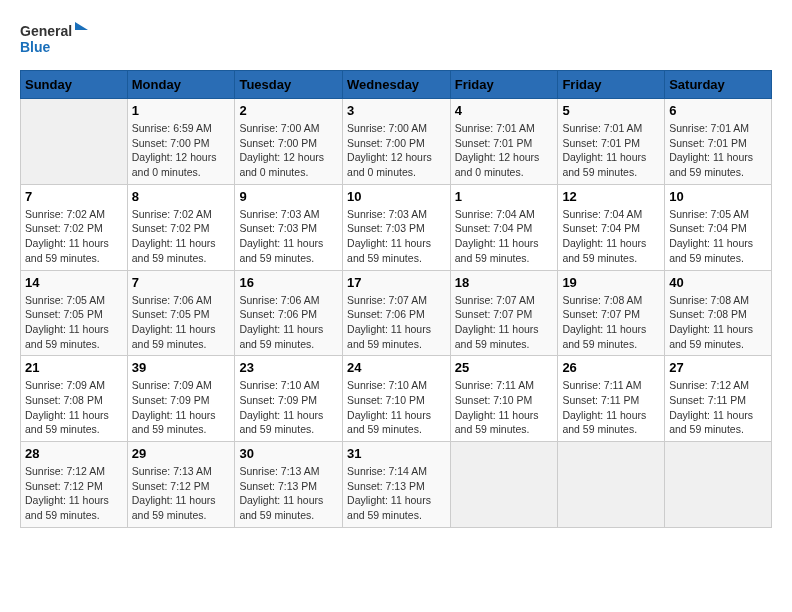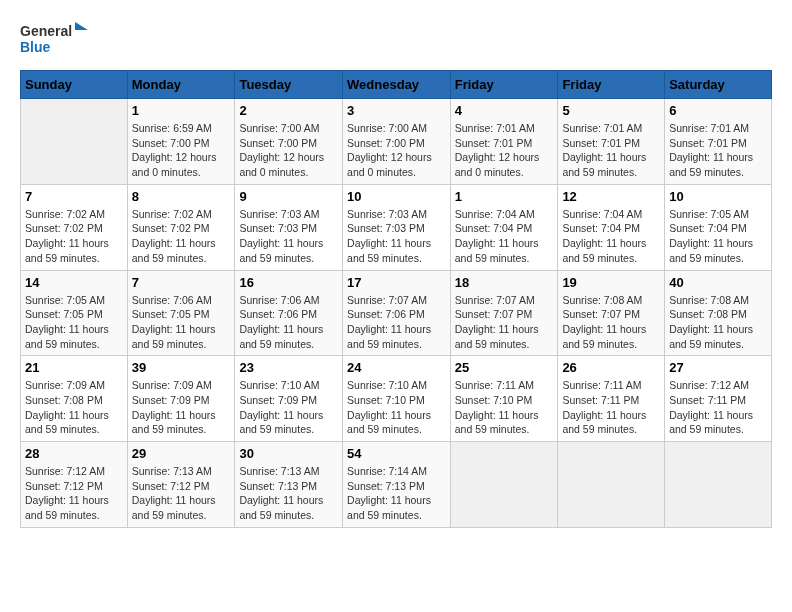--- a/index.html
+++ b/index.html
@@ -316,21 +316,21 @@
 and 59 minutes.</div>
         </td>
         <td>
           <span class="day-number">30</span>
           <div class="day-info" style="white-space: pre-wrap;">Sunrise: 7:13 AM
 Sunset: 7:13 PM
 Daylight: 11 hours
 and 59 minutes.</div>
         </td>
         <td>
-          <span class="day-number">54</span>
+          <span class="day-number">31</span>
           <div class="day-info" style="white-space: pre-wrap;">Sunrise: 7:14 AM
 Sunset: 7:13 PM
 Daylight: 11 hours
 and 59 minutes.</div>
         </td>
         <td class="empty-cell"></td>
         <td class="empty-cell"></td>
         <td class="empty-cell"></td>
       </tr>
     </tbody>

